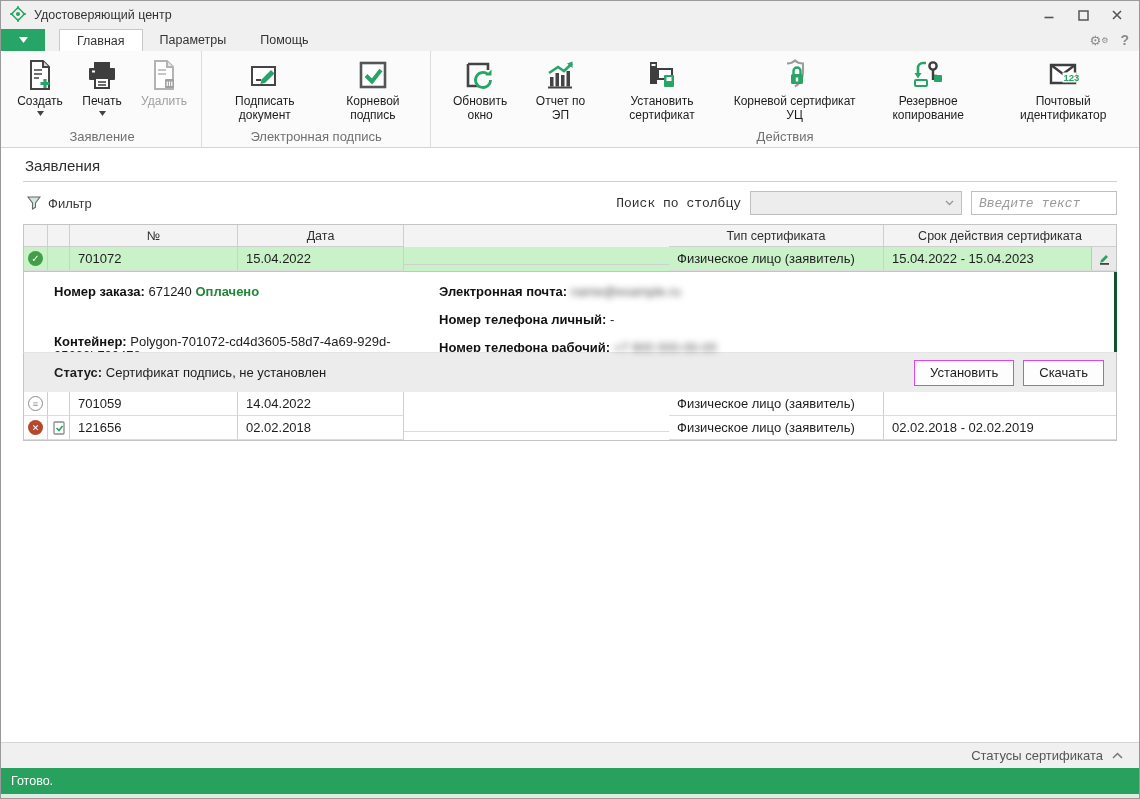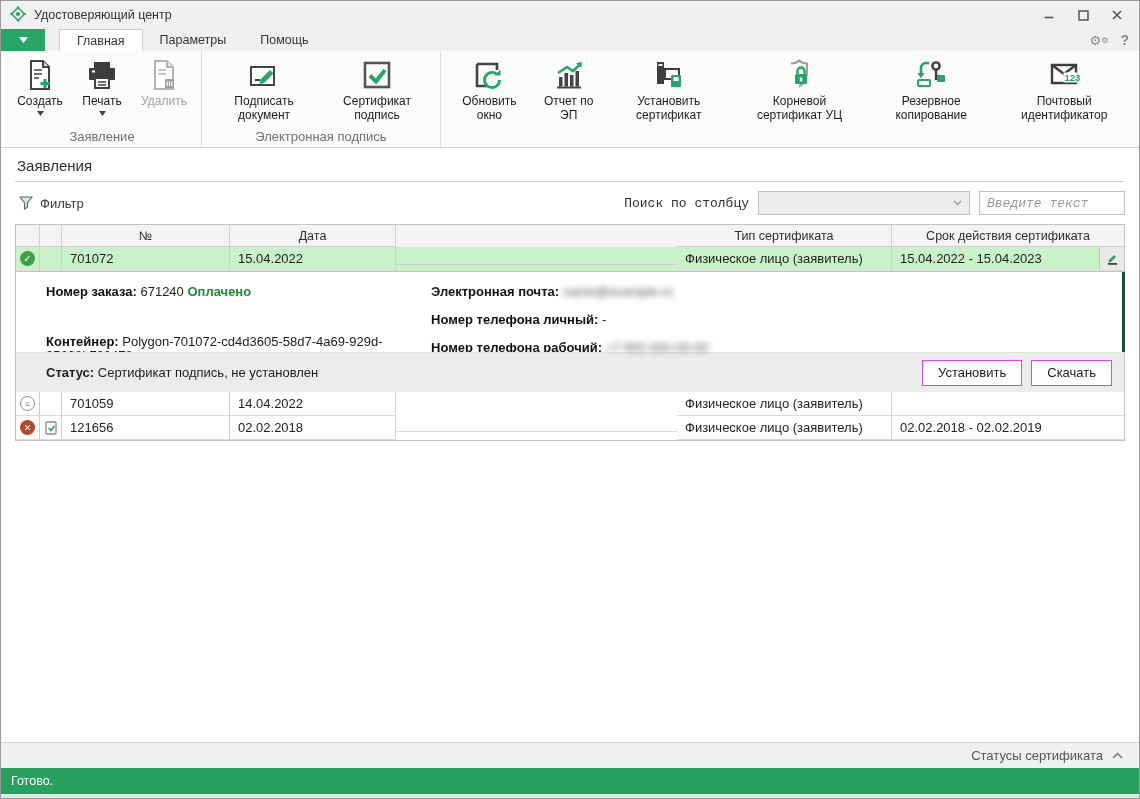--- a/index.html
+++ b/index.html
@@ -30,21 +30,21 @@
   .ribbon { height:97px; background:#fbfbfb; border-bottom:1px solid #d5d5d5; display:flex; flex:0 0 auto; padding-left:2px; }
   .rgroup { display:flex; flex-direction:column; padding:4px 8px 1px; }
   .rgroup + .rgroup { border-left:1px solid #dcdcdc; }
   .rbuttons { display:flex; flex:1; align-items:flex-start; gap:4px; }
   .rbtn { display:flex; flex-direction:column; align-items:center; padding:4px 5px 1px; min-width:58px; background:transparent; border:none; font-family:inherit; }
   .rbtn .lbl { font-size:12px; color:#1d1d1d; text-align:center; line-height:13.5px; margin-top:4px; white-space:pre-line; }
   .rbtn.disabled .lbl { color:#a0a0a0; }
   .rbtn .dd { margin-top:2px; }
   .rgroup-label { text-align:center; font-size:13px; color:#707070; padding:3px 0 2px; }
   
-  .content { flex:1 1 auto; display:flex; flex-direction:column; background:#fff; padding:0 14px; overflow:hidden; }
+  .content { flex:1 1 auto; display:flex; flex-direction:column; background:#fff; padding:0 22px; overflow:hidden; }
   .page-title { font-size:15px; color:#2e2e2e; padding:9px 2px 7px; border-bottom:1px solid #cfcfcf; }
   .toolbar { display:flex; align-items:center; height:42px; flex:0 0 auto; }
   .filter-btn { display:flex; align-items:center; gap:7px; color:#3a3a3a; font-size:13px; background:transparent; border:none; padding:2px 4px; font-family:inherit; }
   .search-zone { margin-left:auto; display:flex; align-items:center; gap:9px;font-family:Liberation Mono, monospace; }
   .search-zone .slabel { color:#2e2e2e; font-size:13px; }
   .search-select { width:212px; height:24px; background:#ededed; border:1px solid #c0c0c0; display:flex; align-items:center; justify-content:flex-end; padding:0 7px; }
   .search-input { width:146px; height:24px; border:1px solid #c0c0c0; padding:0 7px; font-size:13px; font-family:inherit; outline:none; }
   .search-input::placeholder { font-style:italic; color:#9a9a9a; }
   
   .table-wrap { border:1px solid #c4c4c4; flex:0 0 auto; }
@@ -186,21 +186,21 @@
             <path d="M7 21h5" stroke="#444" stroke-width="2"></path>
             <path d="M12.5 20.5l9.5-9.5 3.5 3.5-9.5 9.5-4.6 1.1z" fill="#27a567"></path>
           </svg>
           <span class="lbl">Подписать документ</span>
         </button>
         <button class="rbtn">
           <svg width="32" height="32" viewBox="0 0 32 32">
             <rect x="4" y="4" width="24" height="24" fill="#fff" stroke="#555" stroke-width="2.6"></rect>
             <path d="M9 16.5l6 6 9-11.5" fill="none" stroke="#27a567" stroke-width="4"></path>
           </svg>
-          <span class="lbl">Сертификат подпись</span>
+          <span class="lbl">Корневой подпись</span>
         </button>
       </div>
       <div class="rgroup-label">Электронная подпись</div>
     </div>
 
     <div class="rgroup">
       <div class="rbuttons">
         <button class="rbtn">
           <svg width="32" height="32" viewBox="0 0 32 32">
             <path d="M4 5h20v6M4 5v22h10" fill="none" stroke="#444" stroke-width="2.6"></path>
@@ -254,20 +254,21 @@
         <button class="rbtn">
           <svg width="32" height="32" viewBox="0 0 32 32">
             <path d="M4 6h24v18H4z" fill="#fff" stroke="#3e3e3e" stroke-width="2.4"></path>
             <path d="M4 6l12 9 12-9" fill="none" stroke="#3e3e3e" stroke-width="2.4"></path>
             <rect x="15.5" y="13.5" width="13.5" height="10" fill="#fff"></rect>
             <text x="16.5" y="22" font-size="9.5" font-weight="bold" fill="#27a567">123</text>
           </svg>
           <span class="lbl">Почтовый идентификатор</span>
         </button>
       </div>
+      <div class="rgroup-label">Действия</div>
     </div>
   </div>
 
   <div class="content">
     <div class="page-title">Заявления</div>
 
     <div class="toolbar">
       <button class="filter-btn">
         <svg width="14" height="14" viewBox="0 0 14 14">
           <path d="M1 1h12L8.5 7v4.2l-3 1.8V7z" fill="#cfe9dc" stroke="#666" stroke-width="1.1"></path>

